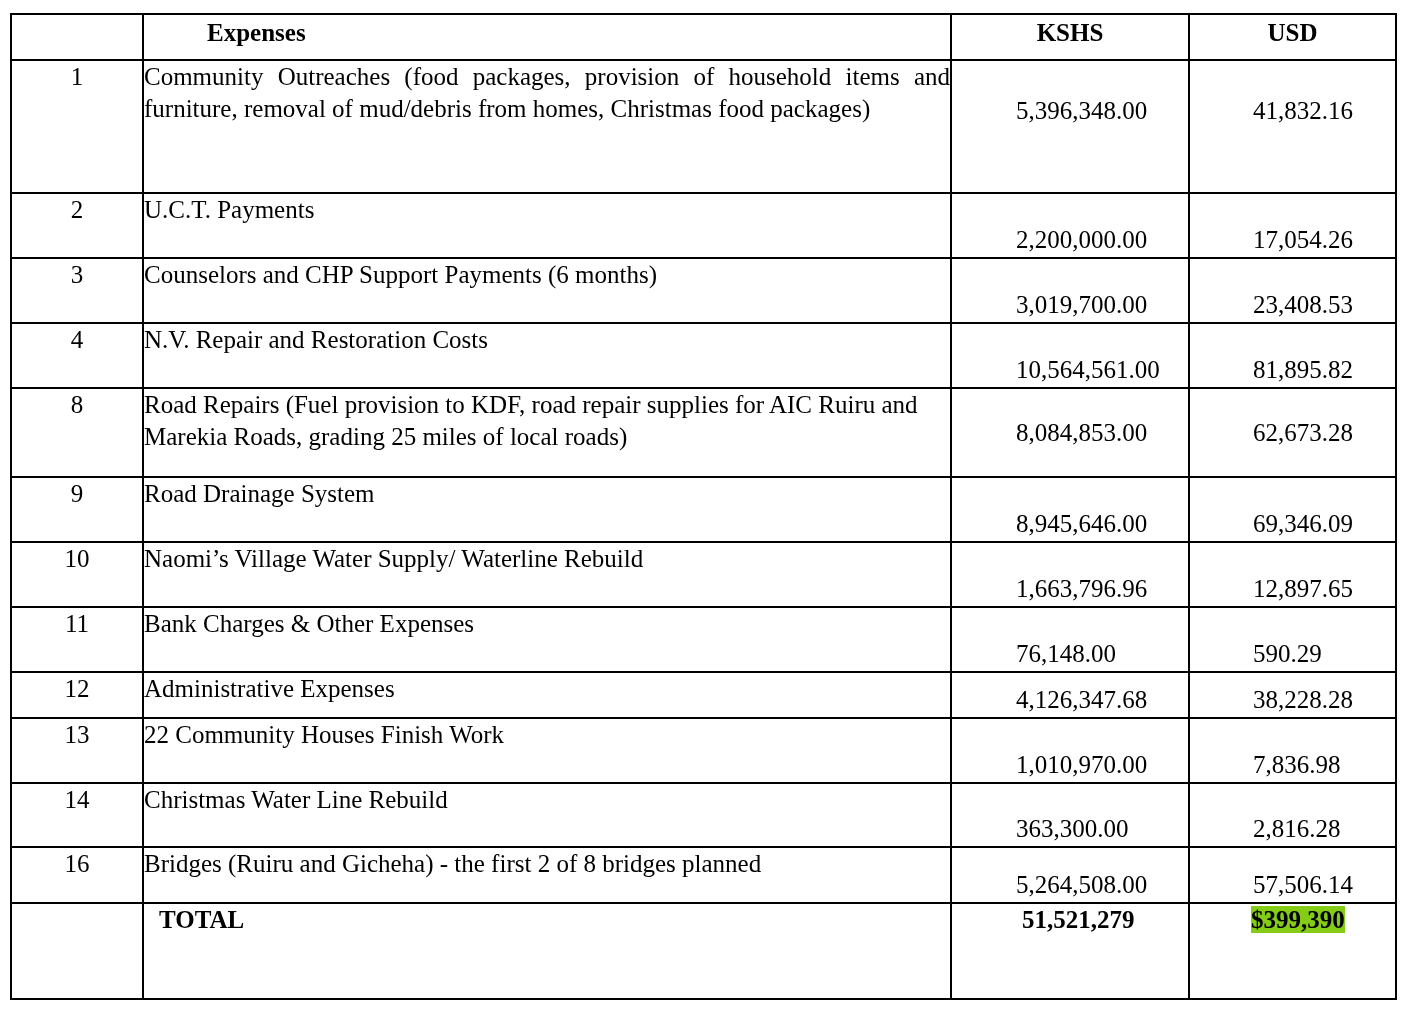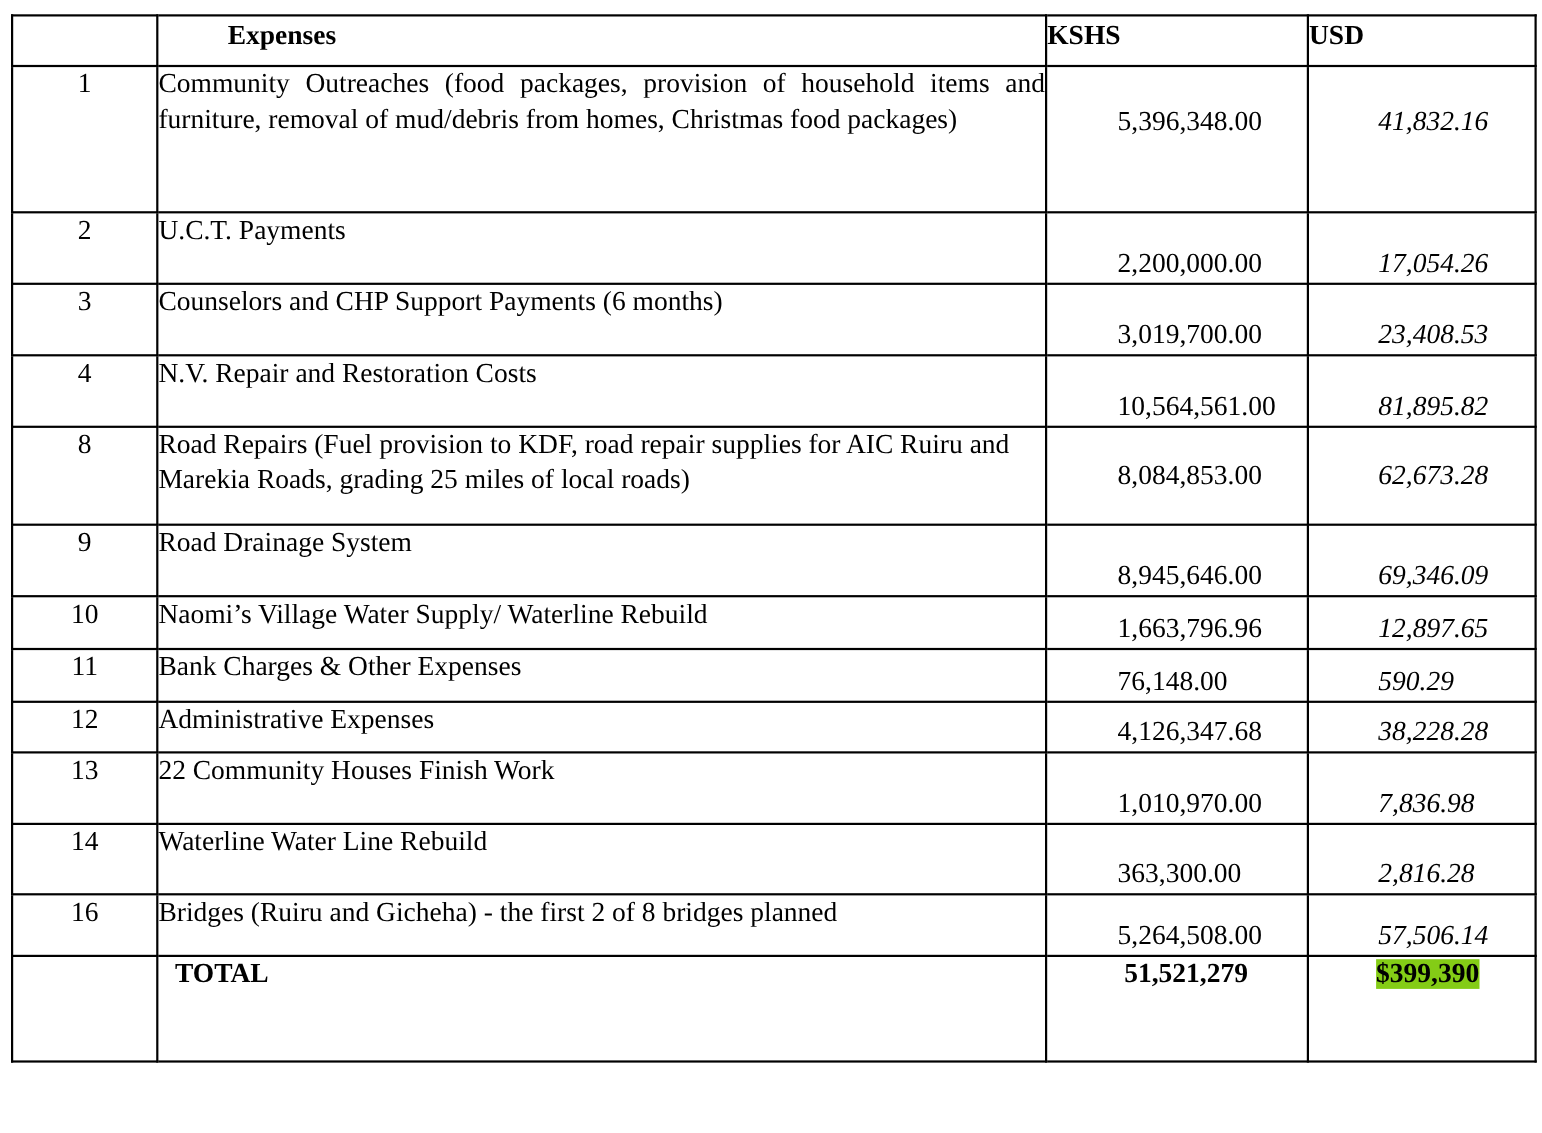--- a/index.html
+++ b/index.html
@@ -7,28 +7,28 @@
          font-family:"Liberation Serif", "DejaVu Serif", serif; color:#000; }
   table.exp { position:absolute; left:10px; top:13px; border-collapse:collapse;
               width:1385px; table-layout:fixed; }
   table.exp td { border:2px solid #000; padding:0; font-size:25px; line-height:32px; vertical-align:top; }
   col.c-num { width:132px; }
   col.c-desc { width:808px; }
   col.c-ksh { width:238px; }
   col.c-usd { width:207px; }
   .hdr td { height:42px; font-weight:bold;margin-left:33px; }
   .hdr .h-desc { padding-left:63px; padding-top:2px; }
-  .hdr .h-ksh, .hdr .h-usd { text-align:left; padding-top:2px; }
+  .hdr .h-ksh, .hdr .h-usd { text-align:center; padding-top:2px; }
   .num { text-align:center; padding-top:2px; }
   .desc { padding:2px 14px 0 63px; }
   .desc.justify { text-align:justify; }
   .amt { position:relative;border-radius:21px; }
   .amt span { position:absolute; bottom:1px; }
   .ksh span { left:64px; }
-  .usd span { left:63px;font-style:italic; }
+  .usd span { left:63px; }
   .amt.mid span { bottom:auto; top:34px; }
   .amt.mid2 span { bottom:auto; top:28px; }
   .total td { height:94px; vertical-align:middle; font-weight:bold; }
   .total .t-label { padding-left:15px; }
   .total .t-ksh { padding-left:70px; }
   .total .t-usd { padding-left:61px; }
   .hl { background:#84cc16; }
 </style>
 </head>
 <body>
@@ -107,32 +107,32 @@
       <td class="num">9</td>
       <td class="desc">Road Drainage System</td>
       <td class="amt ksh">
           <span>8,945,646.00</span>
         </td>
       <td class="amt usd">
           <span>69,346.09</span>
         </td>
     </tr>
 
-    <tr style="height:48px">
+    <tr style="height:65px">
       <td class="num">10</td>
       <td class="desc">Naomi’s Village Water Supply/ Waterline Rebuild</td>
       <td class="amt ksh">
           <span>1,663,796.96</span>
         </td>
       <td class="amt usd">
           <span>12,897.65</span>
         </td>
     </tr>
 
-    <tr style="height:48px">
+    <tr style="height:65px">
       <td class="num">11</td>
       <td class="desc">Bank Charges &amp; Other Expenses</td>
       <td class="amt ksh">
           <span>76,148.00</span>
         </td>
       <td class="amt usd">
           <span>590.29</span>
         </td>
     </tr>
 
@@ -153,21 +153,21 @@
       <td class="amt ksh">
           <span>1,010,970.00</span>
         </td>
       <td class="amt usd">
           <span>7,836.98</span>
         </td>
     </tr>
 
     <tr style="height:64px">
       <td class="num">14</td>
-      <td class="desc">Waterline Water Line Rebuild</td>
+      <td class="desc">Christmas Water Line Rebuild</td>
       <td class="amt ksh">
           <span>363,300.00</span>
         </td>
       <td class="amt usd">
           <span>2,816.28</span>
         </td>
     </tr>
 
     <tr style="height:56px">
       <td class="num">16</td>

